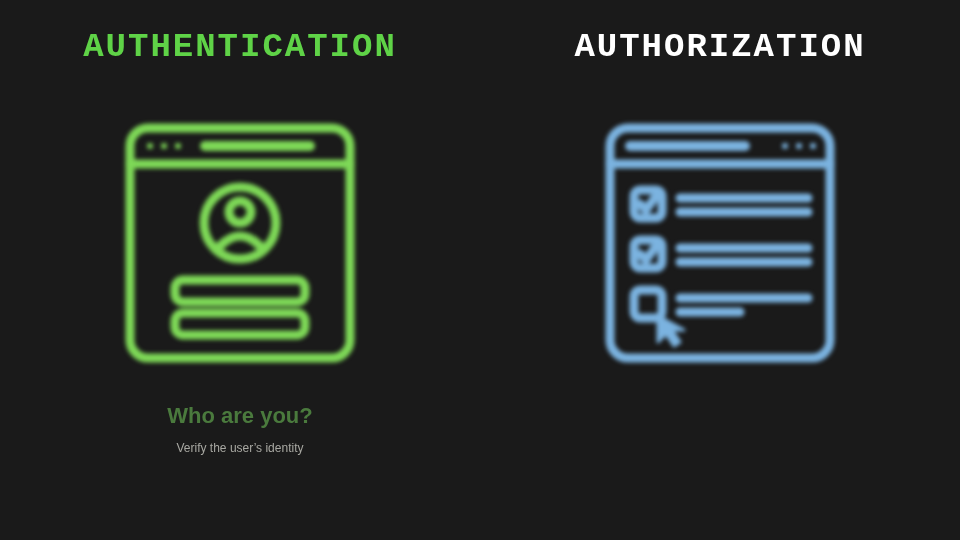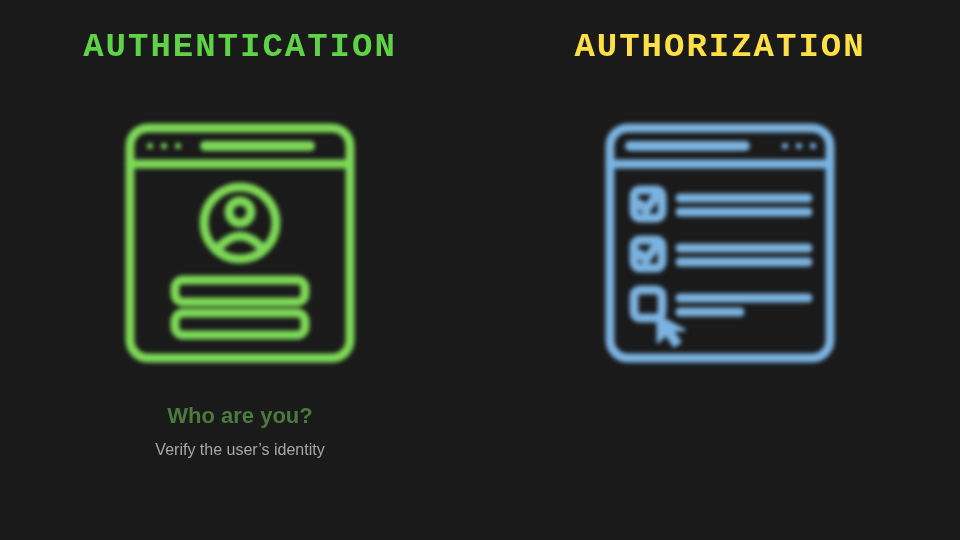--- a/index.html
+++ b/index.html
@@ -7,31 +7,31 @@
   body { display: flex; font-family: "Helvetica Neue", Arial, sans-serif; }
   .panel { flex: 1; display: flex; flex-direction: column; align-items: center; padding-top: 28px; }
   .title {
     font-family: "Courier New", Courier, monospace;
     font-weight: bold;
     font-size: 34px;
     letter-spacing: 2px;
     margin-bottom: 32px;
   }
   .title.green { color: #5fd347; }
-  .title.blue  { color: #fde047; }
+  .title.blue  { color: #ffffff; }
   .icon-wrap { width: 280px; height: 280px; display: flex; align-items: center; justify-content: center; filter: blur(2px); }
   .question {
     font-weight: 600;
     font-size: 22px;
     margin-top: 18px;
   }
   .question.green { color: #4a7a3d; margin-top: 25px; }
   .question.blue  { color: #5b8ca7; }
   .desc {
-    font-size: 16px;
+    font-size: 12px;
     color: #a8a8a2;
     margin-top: 12px;
   }
 </style>
 </head>
 <body>
 
 <div class="panel">
   <div class="title green">AUTHENTICATION</div>
   <div class="icon-wrap">

